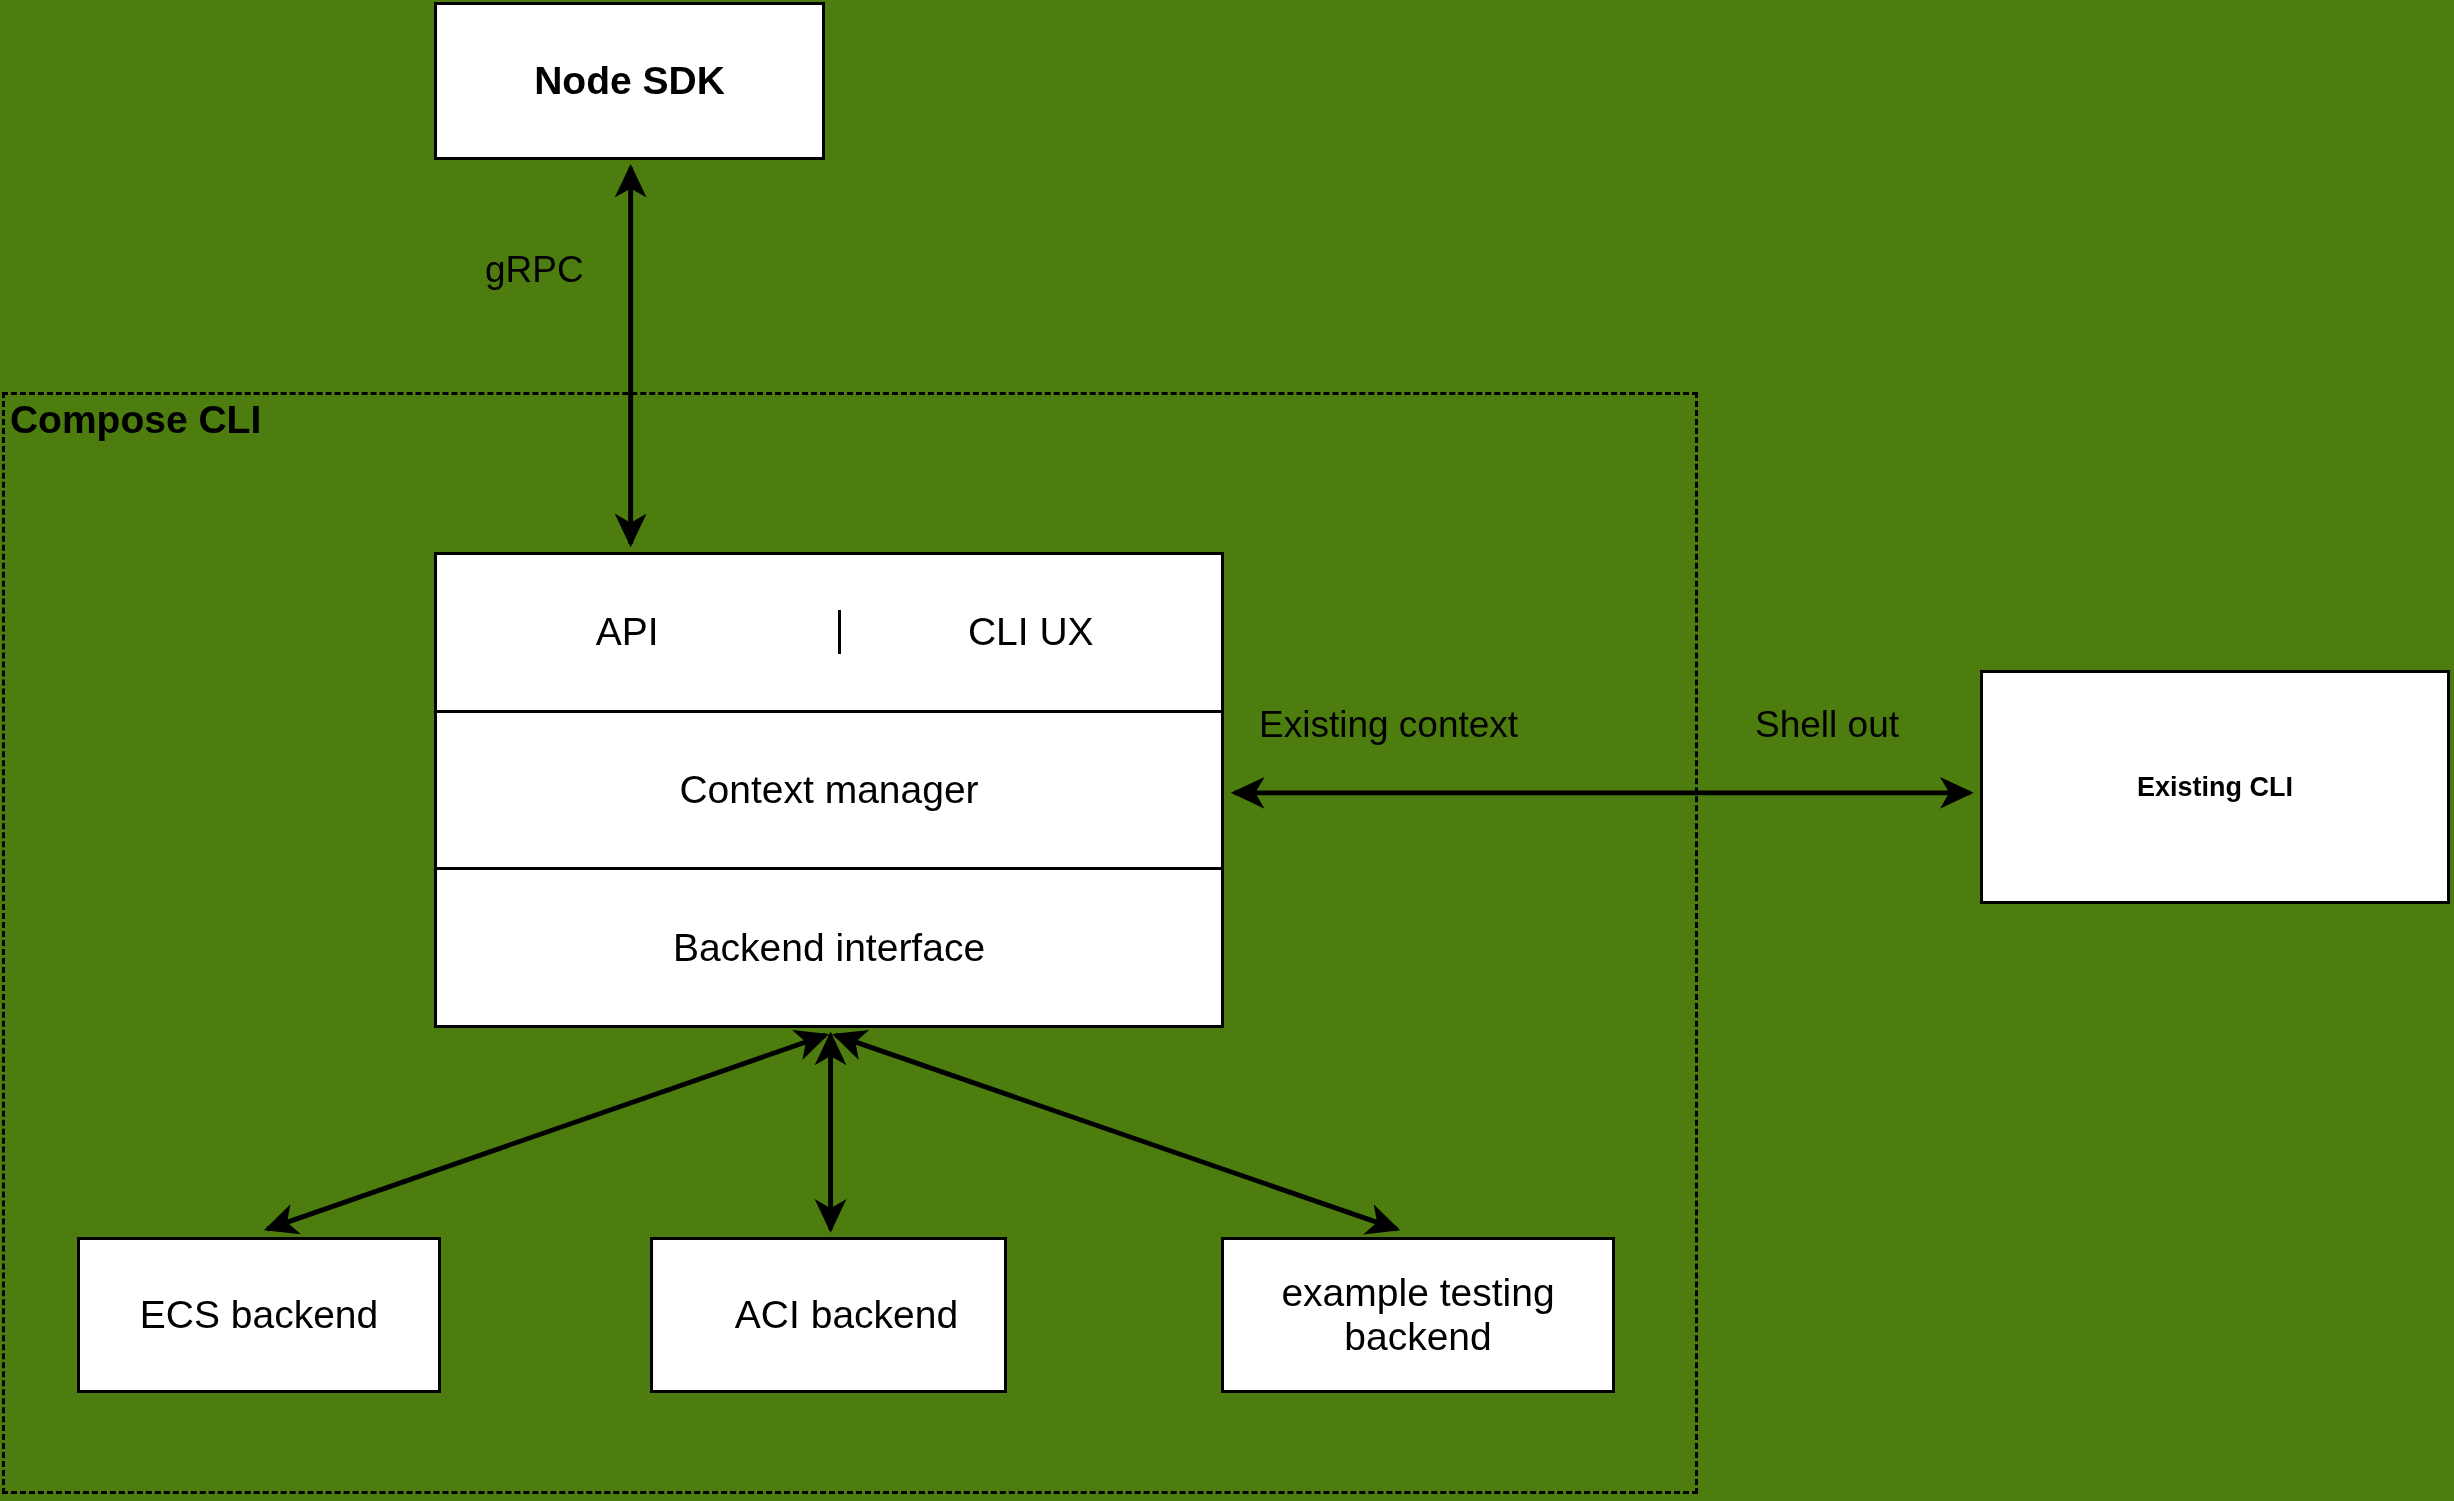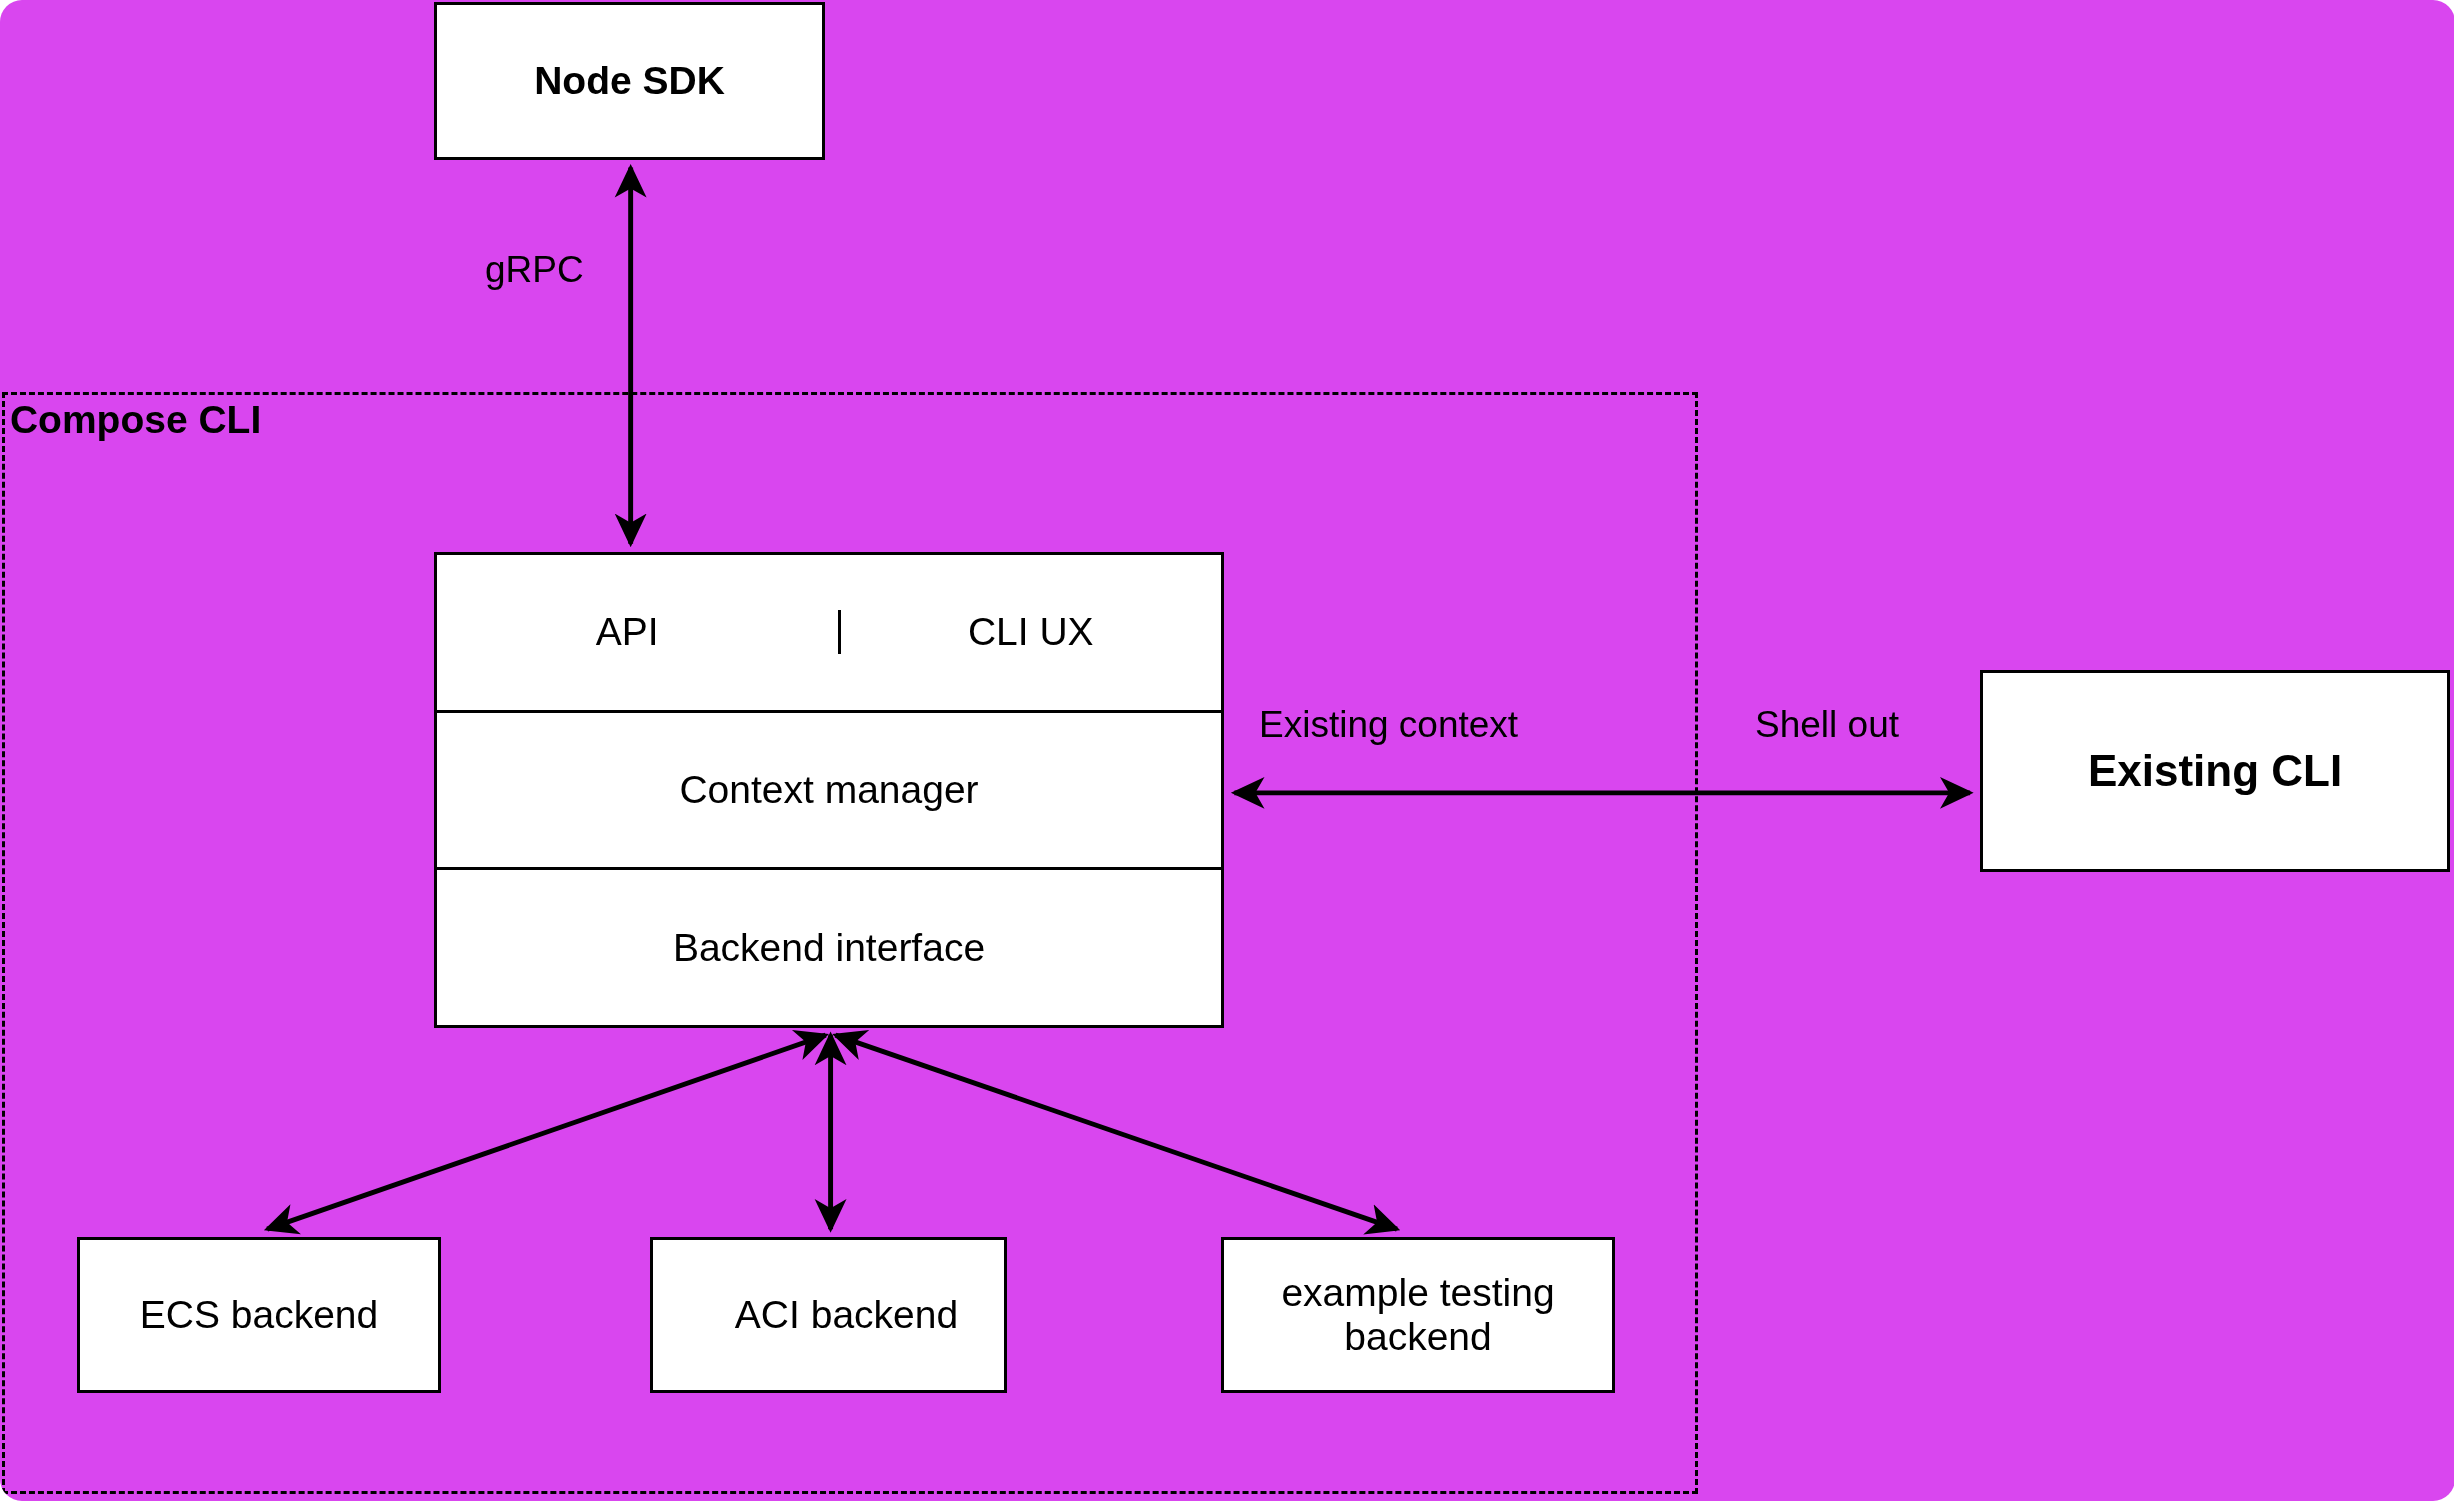--- a/index.html
+++ b/index.html
@@ -9,23 +9,22 @@
     background: #ffffff;
   }
   body {
     font-family: "Liberation Sans", sans-serif;
     -webkit-font-smoothing: antialiased;
   }
   #diagram-root {
     position: relative;
     width: 2455px;
     height: 1501px;
-    background: #d946ef;
+    background: #4d7c0f;
     overflow: hidden;
-    border-radius: 22px;
   }
   #wires {
     position: absolute;
     left: 0;
     top: 0;
     width: 2455px;
     height: 1501px;
     pointer-events: none;
   }
 
@@ -51,22 +50,22 @@
     font-weight: bold;
   }
 
   
   #node-sdk {
     left: 434px;  top: 2px;   width: 391px;  height: 158px;
     font-size: 39px;
   }
 
   #existing-cli {
-    left: 1980px; top: 670px; width: 470px;  height: 202px;
-    font-size: 44px;
+    left: 1980px; top: 670px; width: 470px;  height: 234px;
+    font-size: 27px;
   }
 
   #compose-cli-group {
     position: absolute;
     left: 2px; top: 392px; width: 1696px; height: 1102px;
     box-sizing: border-box;
     border: 3.9px dashed #000000;
     background: transparent;
   }
   #compose-cli-title {

